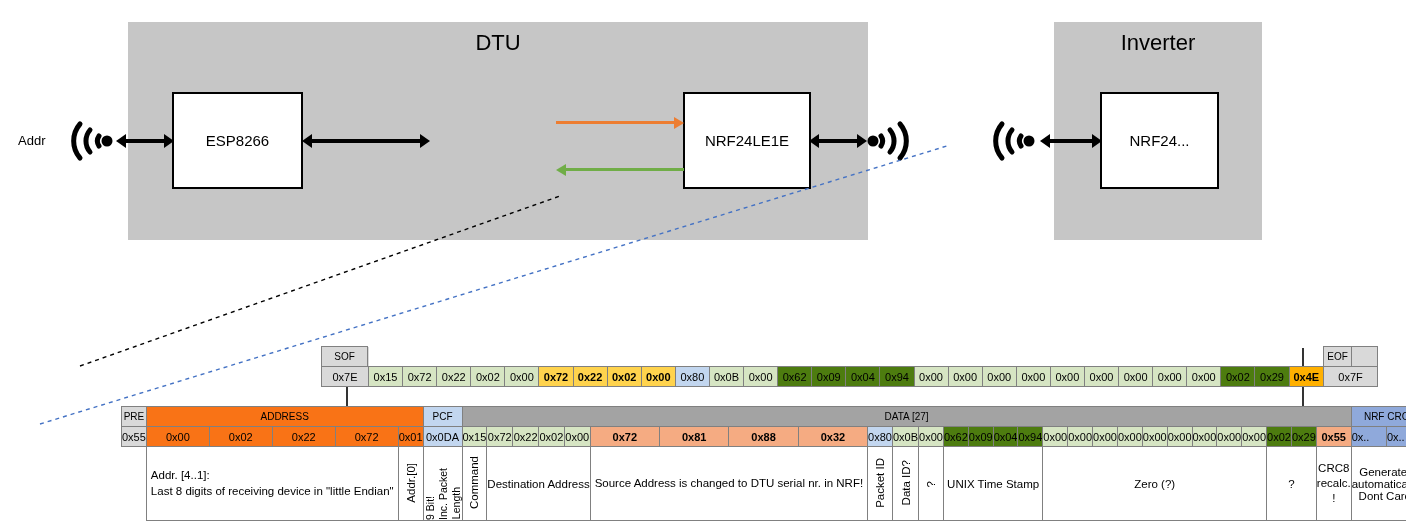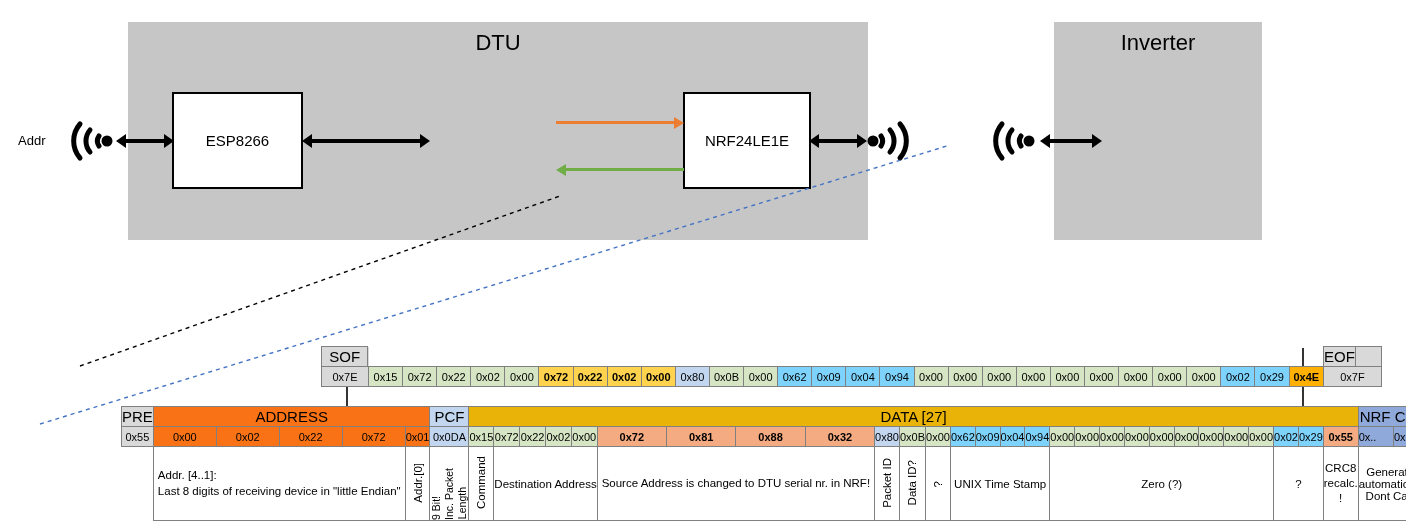--- a/index.html
+++ b/index.html
@@ -101,25 +101,25 @@
 
   
   .c-gray   { background:#d9d9d9; }
   .c-green  { background:#d6e5c3; }
   .c-amber  { background:#ffd34d; font-weight:bold; }
   .c-orange { background:#ffb000; font-weight:bold; }
   .c-blue   { background:#c2d6ef; }
   .c-lblue  { background:#8fa9db; }
   .c-yellow { background:#f97316; }
   .c-salmon { background:#f5ab82; font-weight:bold; }
-  .c-dgray  { background:#7dd3fc; }
-  .c-light  { background:#eab308;margin-left:11px; }
+  .c-dgray  { background:#4d7c0f; }
+  .c-light  { background:#a3a3a3;margin-left:11px; }
   .c-none   { background:transparent; border:none !important; }
 
-  .hdr { font-size:15px; }
+  .hdr { font-size:10px; }
   .hdr-left { text-align:left; padding-left:4px; }
 
   
   table.pkt td.ann {
     height:74px;
     font-size:11.5px;
     background:#fff;
     vertical-align:middle;
   }
   td.ann.wrap { text-align:left; padding:2px 4px; vertical-align:top; line-height:1.35; }
@@ -147,20 +147,23 @@
 
   <div class="enclosure" id="inv-box">
     <div class="enclosure-title">Inverter</div>
   </div>
 
   <div class="chip" id="chip-esp">
     <span>ESP8266</span>
   </div>
   <div class="chip" id="chip-nrf1">
     <span>NRF24LE1E</span>
+  </div>
+  <div class="chip" id="chip-nrf2">
+    <span>NRF24...</span>
   </div>
 
   <div class="wifi-label" id="lbl-wifi">Addr</div>
 
   <svg class="antenna" style="left:66px; top:118px;" width="48" height="46">
     <g fill="none" stroke="#000" stroke-width="5" stroke-linecap="round">
       <path d="M14 6 A 26 26 0 0 0 14 40"></path>
       <path d="M24 12 A 17 17 0 0 0 24 34"></path>
       <path d="M33 18 A 9 9 0 0 0 33 28"></path>
     </g>

